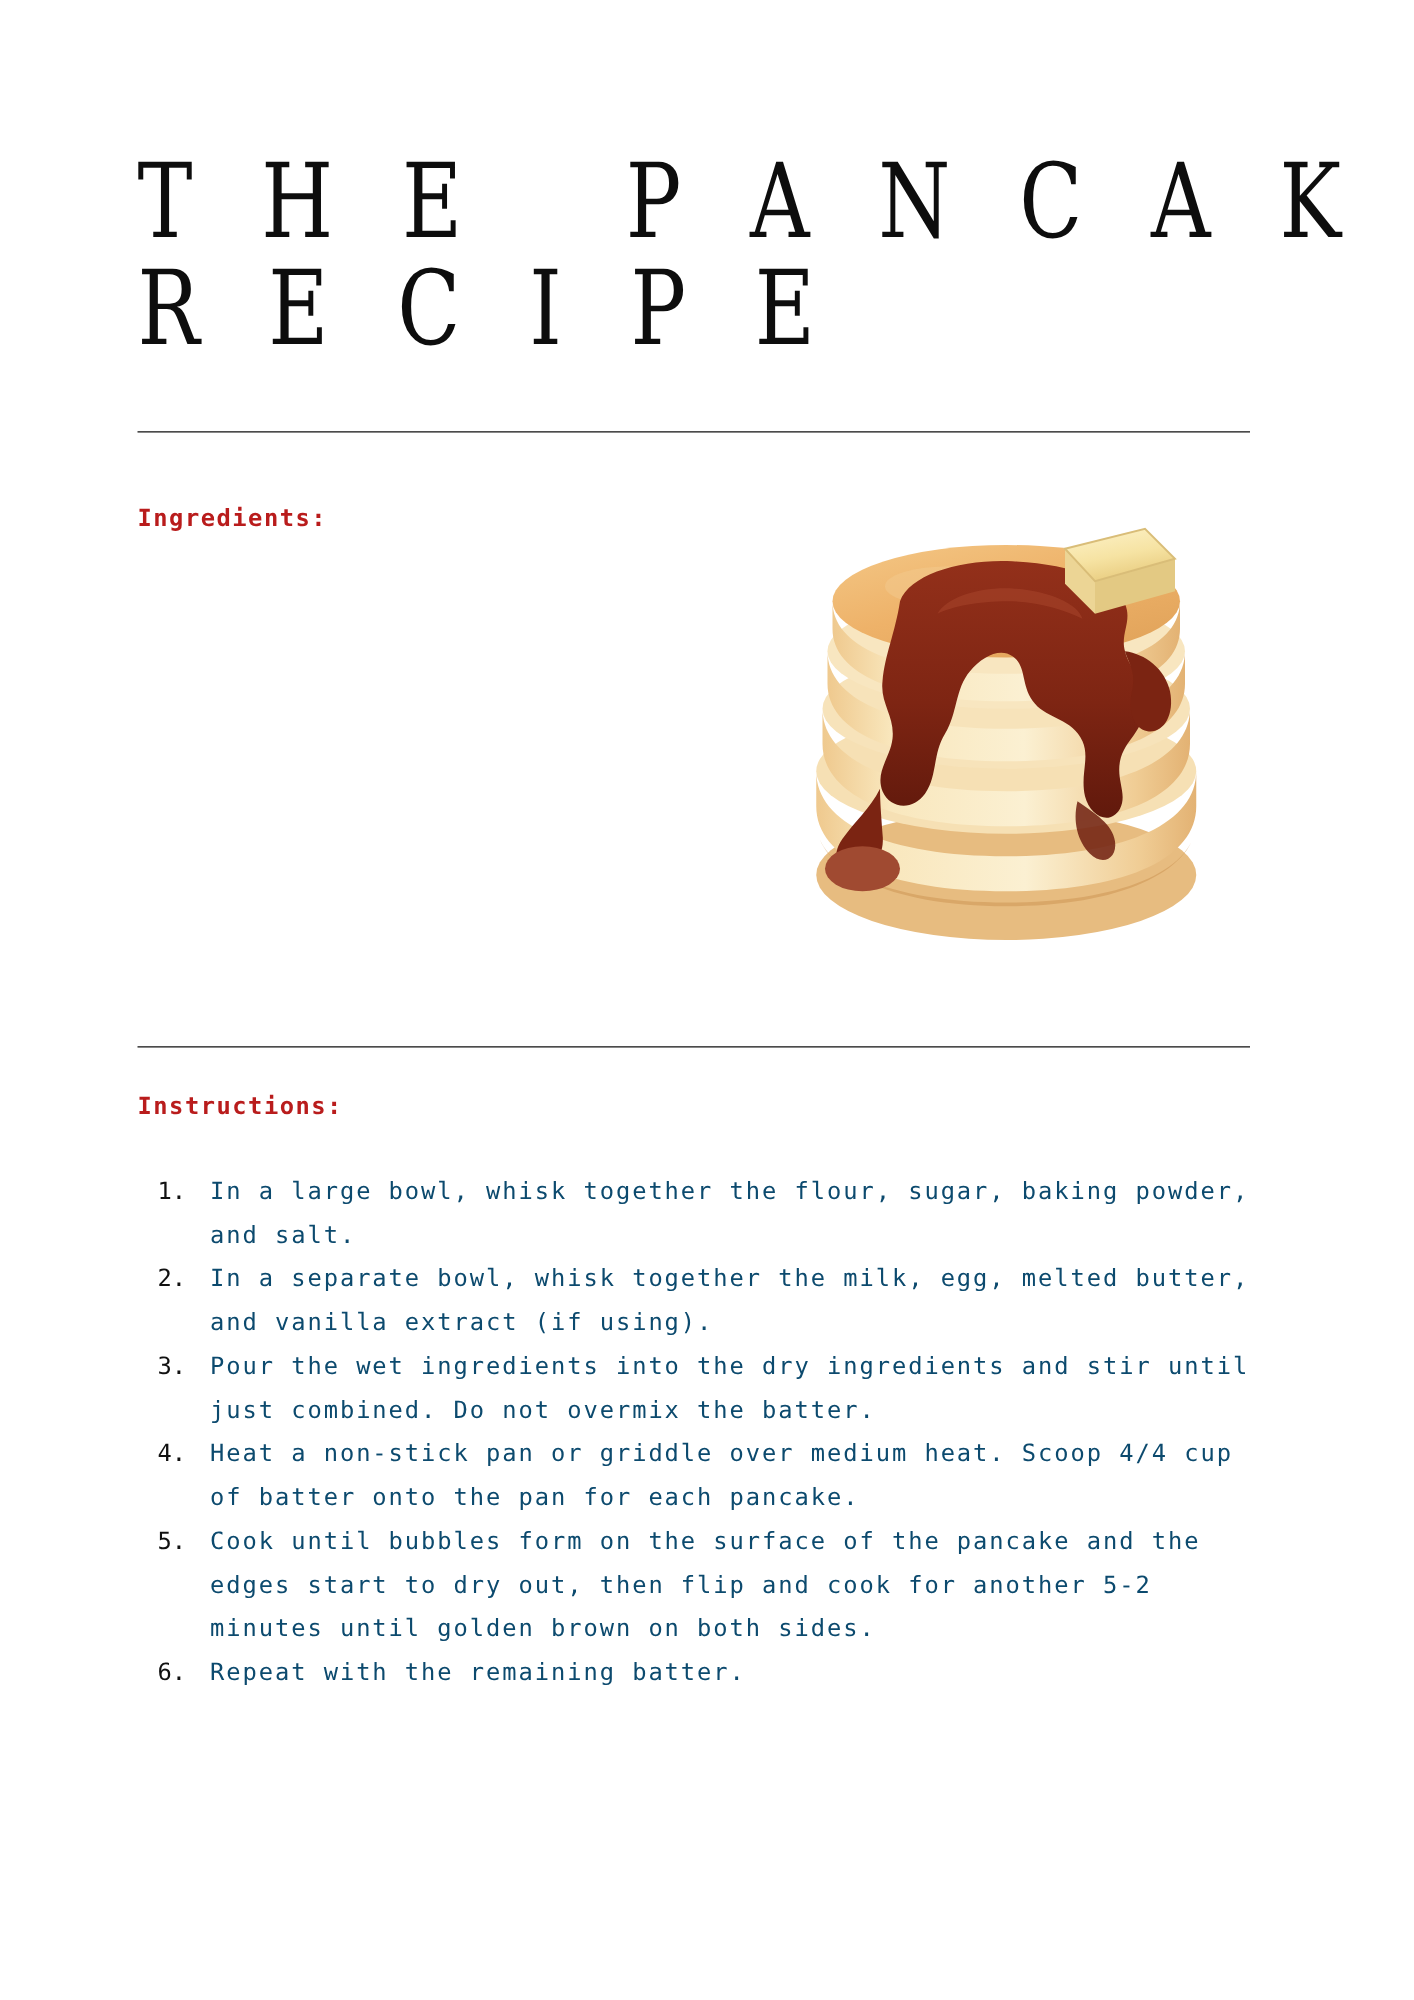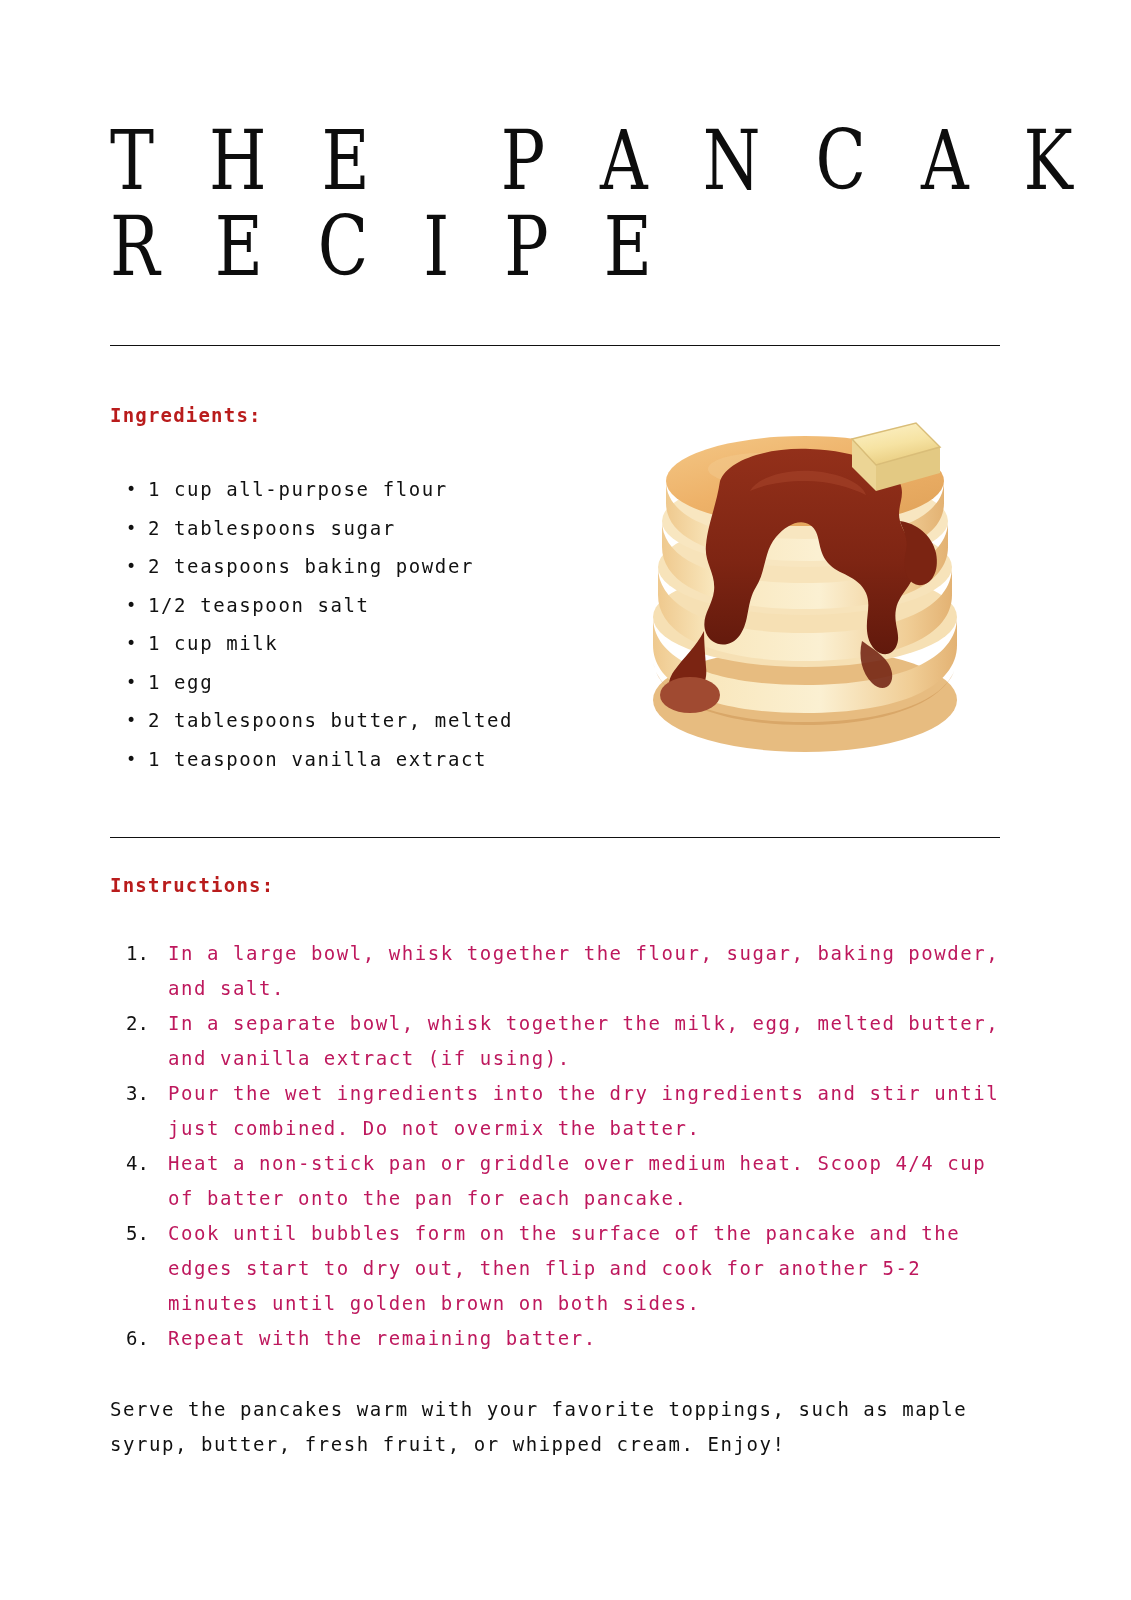--- a/index.html
+++ b/index.html
@@ -101,21 +101,21 @@
     list-style: none;
     counter-reset: step;
   }
   .instructions-list li {
     position: relative;
     counter-increment: step;
     padding-left: 48px;
     font-size: 19px;
     letter-spacing: 1.55px;
     line-height: 35px;
-    color: #be185d;
+    color: #0c4a6e;
     margin-bottom: 0;
   }
   .instructions-list li::before {
     content: counter(step) ".";
     position: absolute;
     left: 6px;
     top: 0;
     font-size: 19px;
     letter-spacing: 0;
     color: #111111;
@@ -149,30 +149,20 @@
 
   <div class="title-block">
     <div class="title-line">T H E   P A N C A K E</div>
     <div class="title-line">R E C I P E</div>
   </div>
 
   <div class="rule rule-top"></div>
 
   <div class="section-heading ingredients-heading">Ingredients:</div>
 
-  <ul class="ingredients-list">
-    <li>1 cup all-purpose flour</li>
-    <li>2 tablespoons sugar</li>
-    <li>2 teaspoons baking powder</li>
-    <li>1/2 teaspoon salt</li>
-    <li>1 cup milk</li>
-    <li>1 egg</li>
-    <li>2 tablespoons butter, melted</li>
-    <li>1 teaspoon vanilla extract</li>
-  </ul>
 
   <div class="illustration">
     <svg viewBox="0 0 420 390" width="420" height="390" xmlns="http://www.w3.org/2000/svg">
       <defs>
         <linearGradient id="pcBody" x1="0" y1="0" x2="1" y2="0">
           <stop offset="0%" stop-color="#efc98e"></stop>
           <stop offset="18%" stop-color="#f9e7bd"></stop>
           <stop offset="55%" stop-color="#fbf0d2"></stop>
           <stop offset="85%" stop-color="#f0cd95"></stop>
           <stop offset="100%" stop-color="#e3b273"></stop>
@@ -246,15 +236,14 @@
 
   <ol class="instructions-list">
     <li>In a large bowl, whisk together the flour, sugar, baking powder, and salt.</li>
     <li>In a separate bowl, whisk together the milk, egg, melted butter, and vanilla extract (if using).</li>
     <li>Pour the wet ingredients into the dry ingredients and stir until just combined. Do not overmix the batter.</li>
     <li>Heat a non-stick pan or griddle over medium heat. Scoop 4/4 cup of batter onto the pan for each pancake.</li>
     <li>Cook until bubbles form on the surface of the pancake and the edges start to dry out, then flip and cook for another 5-2 minutes until golden brown on both sides.</li>
     <li>Repeat with the remaining batter.</li>
   </ol>
 
-  <div class="closing">Serve the pancakes warm with your favorite toppings, such as maple syrup, butter, fresh fruit, or whipped cream. Enjoy!</div>
 
 </div>
 
 </body></html>

